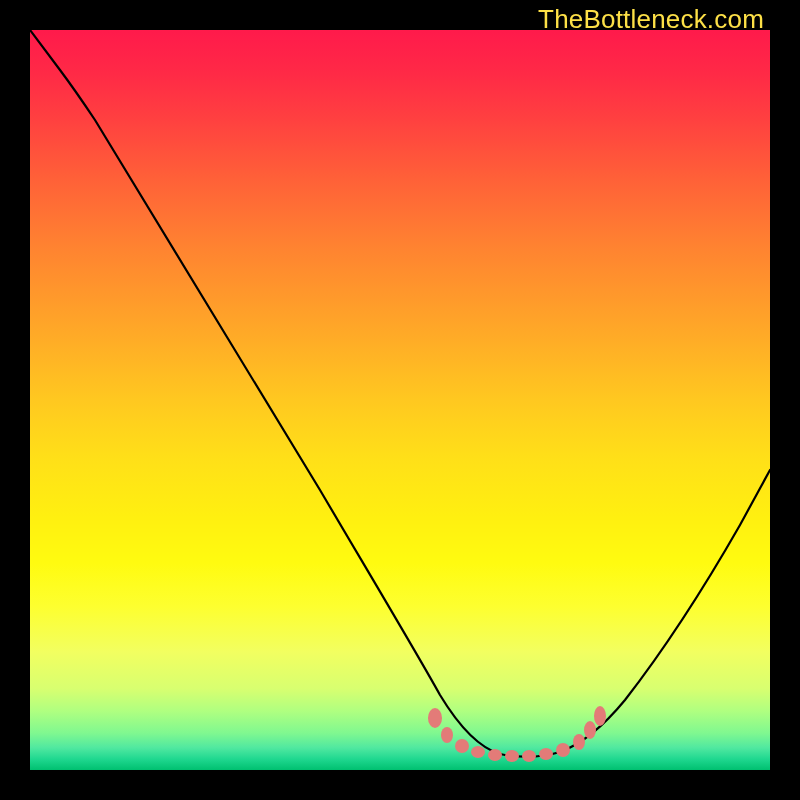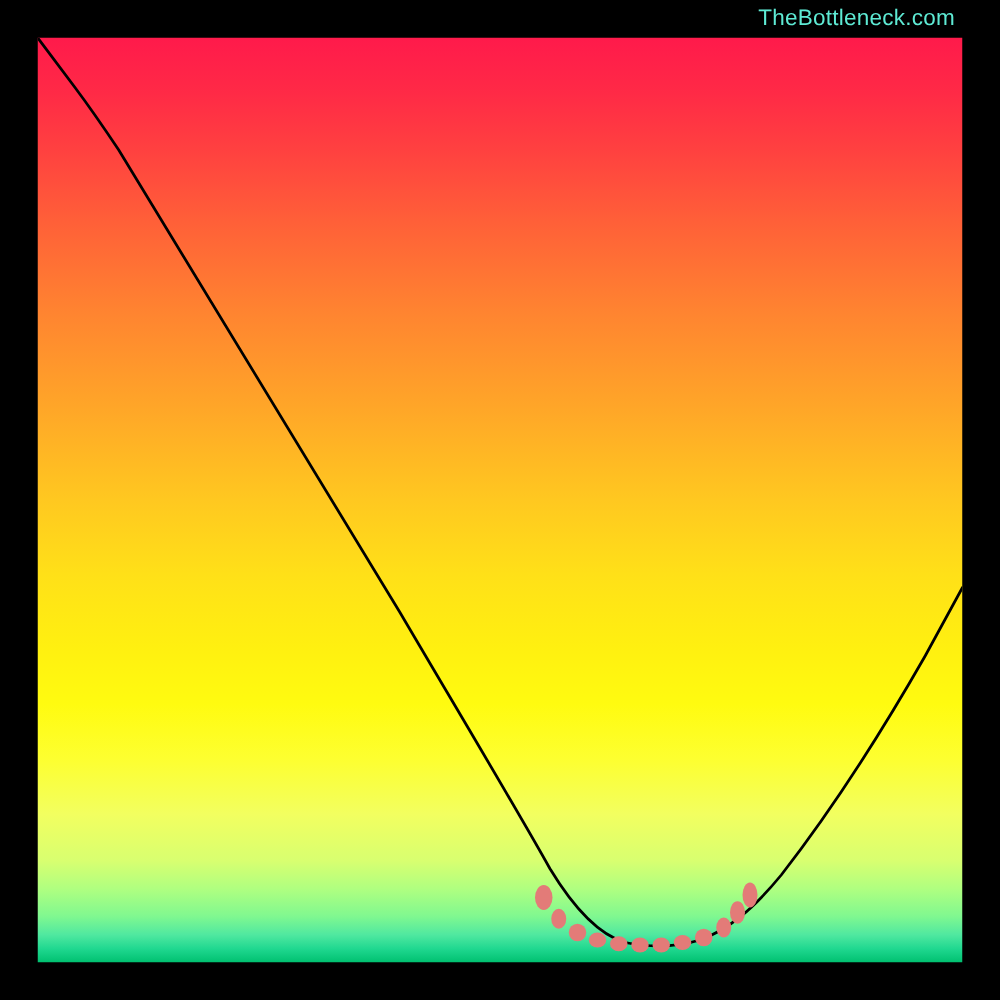--- a/index.html
+++ b/index.html
@@ -46,22 +46,22 @@
       #80f890 95%,
       #50e8a0 97%,
       #20d890 98.5%,
       #00c070 100%
     );
   }
   .watermark {
     position: absolute;
     top: 4px;
     right: 36px;
-    color: #5eead4;
-    font-size: 18px;
+    color: #fde047;
+    font-size: 26px;
     letter-spacing: 0.2px;
     user-select: none;
   }
   svg.curves {
     position: absolute;
     inset: 0;
   }
 </style>
 </head>
 <body>

